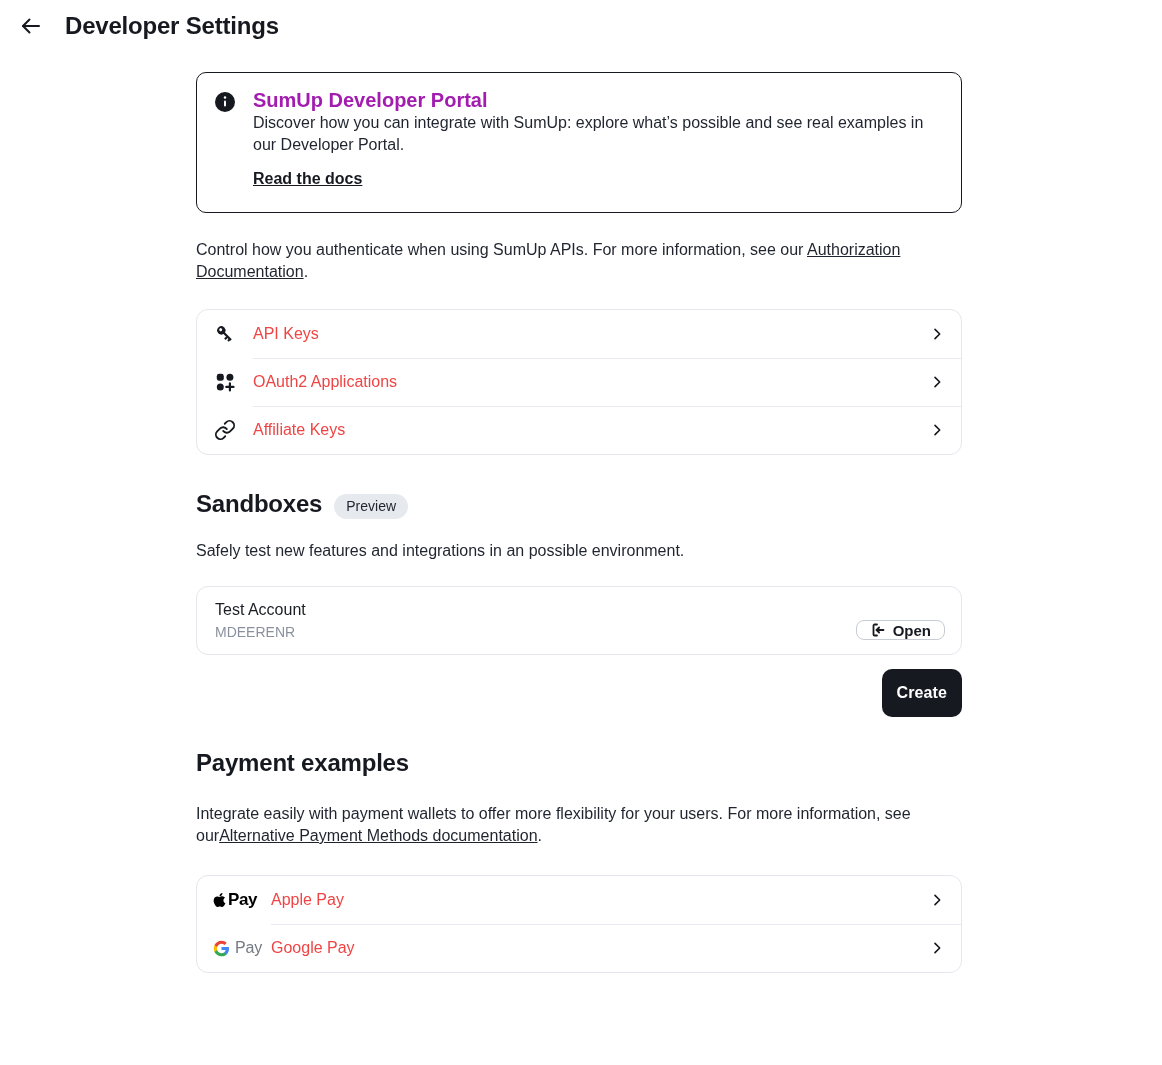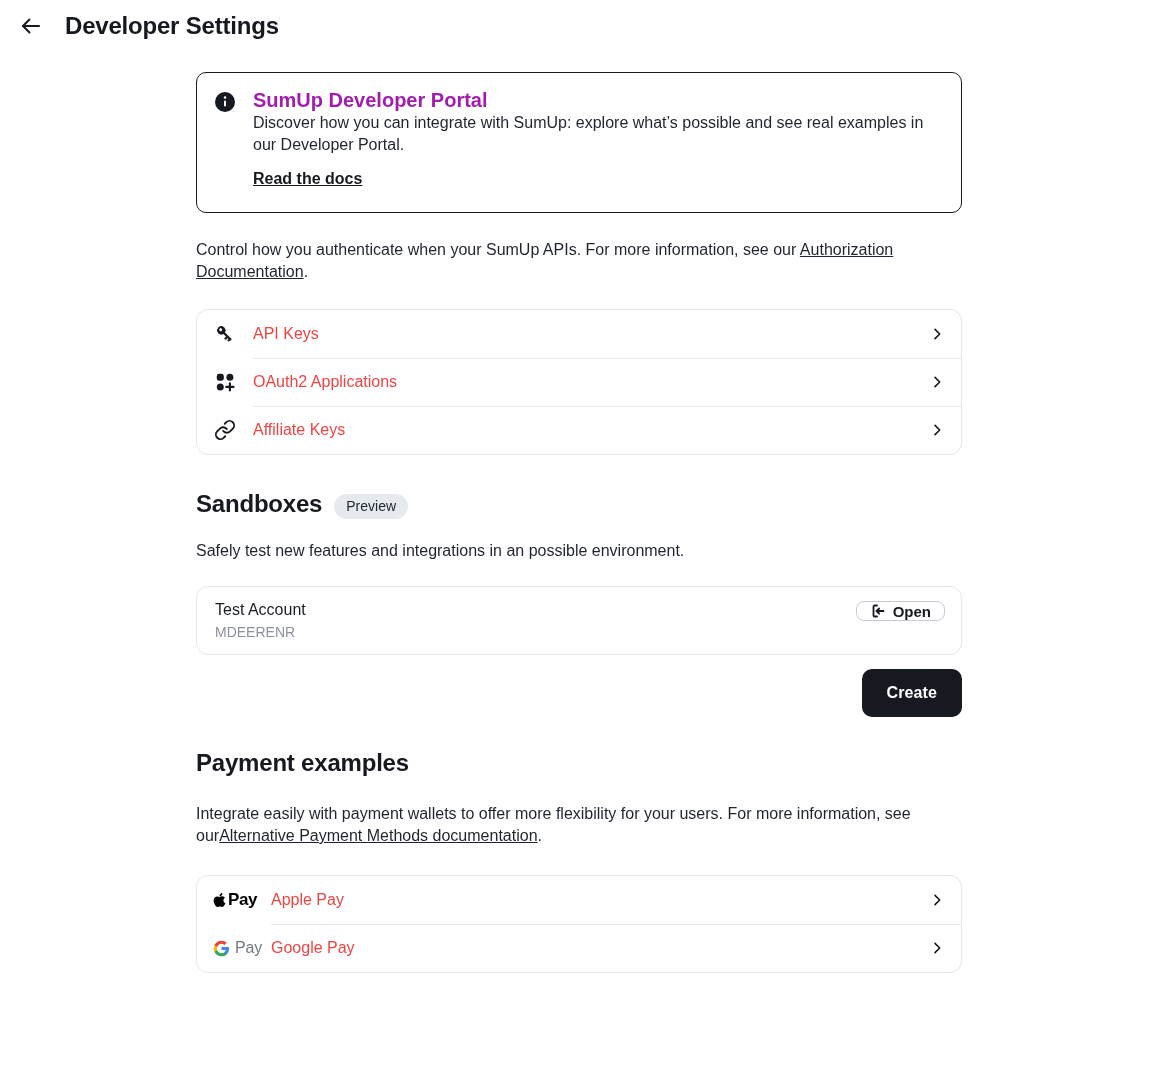--- a/index.html
+++ b/index.html
@@ -91,36 +91,36 @@
     margin-left:12px;
     background:#e6e9ed; color:#1f242e;
     font-size:14px; font-weight:400;
     border-radius:999px; padding:5px 12px 6px;
     line-height:1; letter-spacing:0;
     position:relative; top:2px;
   }
   .account-card {
     border:1px solid #e4e7ec; border-radius:12px;
     margin-top:26px; padding:14px 16px 14px 18px;
-    display:flex; align-items:flex-start; justify-content:space-between;gap:8px;
+    display:flex; align-items:flex-end; justify-content:space-between;gap:8px;
   }
   .account-name { font-size:16px; color:#1a1d23; margin:0; }
   .account-code { font-size:14px; color:#8a919e; margin:5px 0 0 0; }
   .open-btn {
     display:flex; align-items:center; gap:7px;
     background:#fff; border:1px solid #c7ccd4; border-radius:8px;
     height:20px; padding:0 13px;
     font-family:inherit; font-size:15px; font-weight:700; color:#16191f;
     cursor:pointer;
   }
   .create-row { display:flex; justify-content:flex-end; margin-top:14px; }
   .create-btn {
     background:#16191f; color:#ffffff;
     border:none; border-radius:10px;
-    height:48px; padding:0 25px;
+    height:48px; padding:0 15px;
     font-family:inherit; font-size:16px; font-weight:700;
     cursor:pointer; letter-spacing:0.1px;
   }
 
   
   .wallet-logo {
     width:58px; flex:0 0 auto;
     display:flex; align-items:center; gap:2px;
   }
   .apple-pay-word { font-size:17px; font-weight:600; color:#000; letter-spacing:-0.4px; }
@@ -152,21 +152,21 @@
         <circle cx="10" cy="5.6" r="1.25" fill="#ffffff"></circle>
       </svg>
     </span>
     <div class="banner-text">
       <p class="banner-title">SumUp Developer Portal</p>
       <p class="banner-body">Discover how you can integrate with SumUp: explore what’s possible and see real examples in our Developer Portal.</p>
       <a class="banner-link">Read the docs</a>
     </div>
   </div>
 
-  <p class="section-desc"><span>Control how you authenticate when your SumUp APIs. For more information, see our </span><a class="inline-link">Authorization Documentation</a><span>.</span></p>
+  <p class="section-desc"><span>Control how you authenticate when using SumUp APIs. For more information, see our </span><a class="inline-link">Authorization Documentation</a><span>.</span></p>
 
   <div class="card">
     <div class="nav-row">
       <span class="row-icon">
         <svg width="24" height="24" viewBox="0 0 24 24">
           <g transform="rotate(-45 12 12)" fill="#16191f">
             <circle cx="12" cy="6.8" r="4.1"></circle>
             <circle cx="12" cy="5.9" r="1.5" fill="#ffffff"></circle>
             <rect x="10.9" y="9.5" width="2.2" height="11"></rect>
             <rect x="8.2" y="14.6" width="3.2" height="2.1"></rect>

